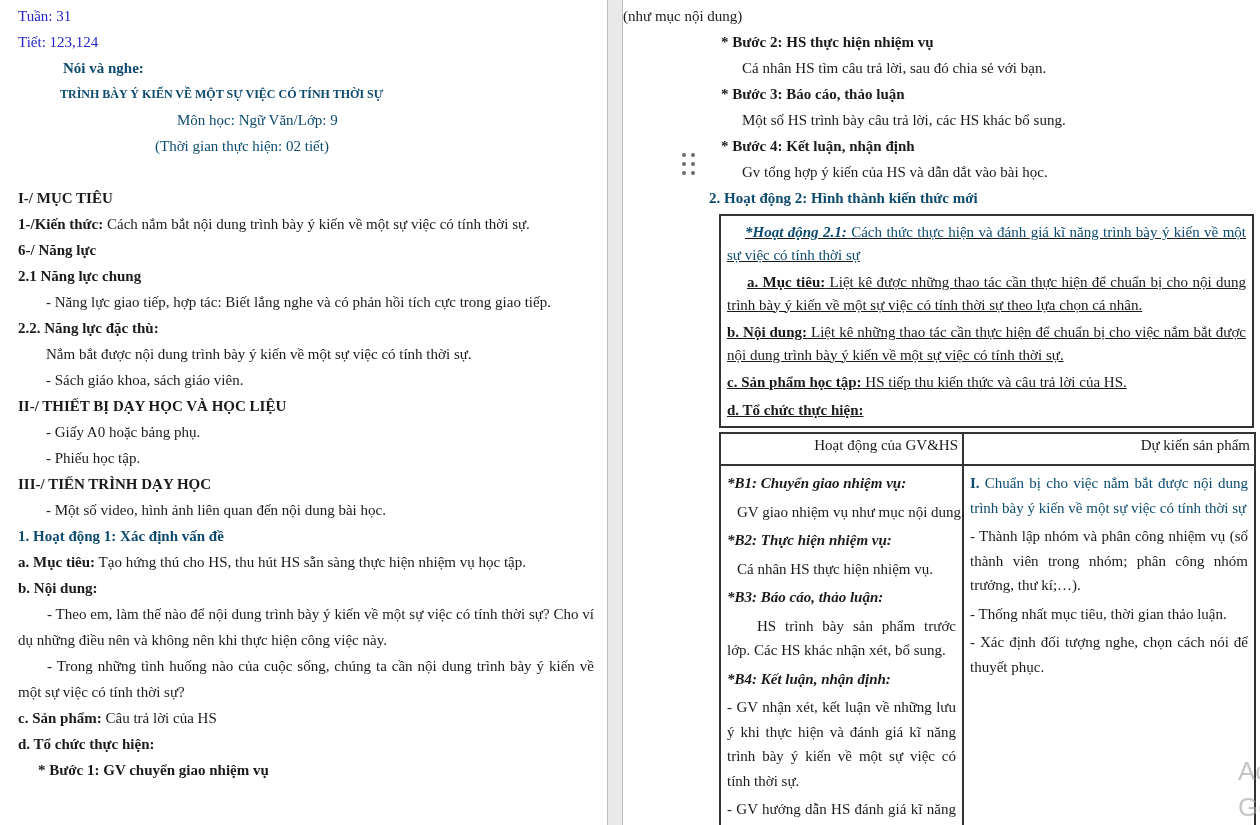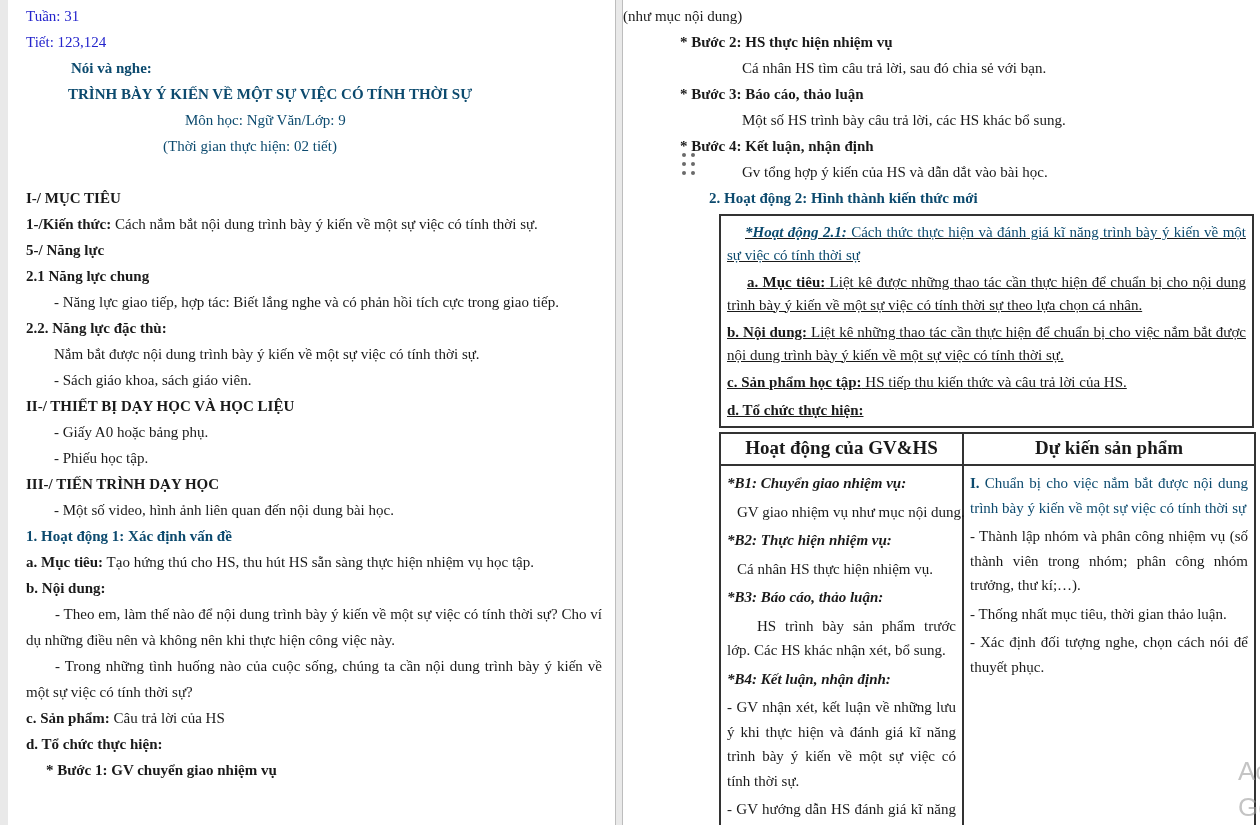--- a/index.html
+++ b/index.html
@@ -7,60 +7,60 @@
   body {
     position:relative;
     background:#e9e9e9;
     overflow:hidden;
     font-family:"Liberation Serif","DejaVu Serif",serif;
     color:#1a1a1a;
   }
   .page {
     position:absolute; top:0; height:825px; background:#ffffff;
   }
-  #page-left  { left:8px;   width:608px; border-right:1px solid #bdbdbd; padding:3px 13px 0 18px; }
+  #page-left  { left:0;   width:608px; border-right:1px solid #bdbdbd; padding:3px 13px 0 18px; }
   #page-right { left:622px; width:638px; border-left:1px solid #bdbdbd; padding:3px 0 0 0; }
 
   .ln { font-size:15px; line-height:26px; }
   .nw { white-space:nowrap; }
   .b  { font-weight:bold; }
   .bi { font-weight:bold; font-style:italic; }
   .red  { color:#0c4a6e; }
   .blue { color:#2424cc; }
   .j { text-align:justify; }
   .ind { text-indent:29px; }
   .spacer { height:26px; }
 
   .ml20{margin-left:20px} .ml28{margin-left:28px} .ml42{margin-left:42px}
   .ml45{margin-left:45px} .ml137{margin-left:137px} .ml159{margin-left:159px}
-  .title-line { font-size:15px; }
+  .title-line { font-size:12px; }
 
   
   .r-nhu  { }
-  .r-step { margin-left:57px; }
+  .r-step { margin-left:98px; }
   .r-body { margin-left:119px; }
   .r-head { margin-left:86px;  }
 
   .boxed {
     margin-left:96px; width:535px;
     border:2px solid #333;
   }
   #box21 { margin-top:3px; padding:5px 6px 5px 6px; font-size:15px; line-height:22.5px; }
   #box21 p { margin-bottom:5px; text-align:justify;text-decoration:underline; }
   #box21 p:last-child { margin-bottom:0; }
   .ti18 { text-indent:18px; }
   .ti20 { text-indent:20px; }
 
   table#gv-table {
     margin-left:96px; margin-top:4px; width:535px;
     border-collapse:collapse; table-layout:fixed;
     font-size:15px;
   }
   #gv-table th, #gv-table td { border:2px solid #333; vertical-align:top; }
-  #gv-table th { height:32px; text-align:center; font-weight:bold; padding:3px 4px; font-size:19px; }
+  #gv-table th { height:32px; text-align:right; font-weight:normal; padding:3px 4px; font-size:15px; }
   #gv-table .c1 { width:243px; }
   #gv-table .c2 { width:292px; }
   #gv-table td { padding:5px 6px 6px 6px; line-height:24.5px; }
   #gv-table td p { margin-bottom:4px; }
   .cellstep { font-weight:bold; font-style:italic; white-space:nowrap; }
   .cellbody { text-indent:10px; }
   .ti30 { text-indent:30px; }
 
   
   #drag-handle {
@@ -84,21 +84,21 @@
 <div id="page-left" class="page">
   <p class="ln blue nw">Tuần: 31</p>
   <p class="ln blue nw">Tiết: 123,124</p>
   <p class="ln red b nw ml45">Nói và nghe:</p>
   <p class="ln red b nw ml42 title-line">TRÌNH BÀY Ý KIẾN VỀ MỘT SỰ VIỆC CÓ TÍNH THỜI SỰ</p>
   <p class="ln red nw ml159">Môn học: Ngữ Văn/Lớp: 9</p>
   <p class="ln red nw ml137">(Thời gian thực hiện: 02 tiết)</p>
   <div class="spacer"></div>
   <p class="ln b nw">I-/ MỤC TIÊU</p>
   <p class="ln nw"><b>1-/Kiến thức:</b><span> Cách nắm bắt nội dung trình bày ý kiến về một sự việc có tính thời sự.</span></p>
-  <p class="ln b nw">5-/ Năng lực</p>
+  <p class="ln b nw">6-/ Năng lực</p>
   <p class="ln b nw">2.1 Năng lực chung</p>
   <p class="ln nw ml28">- Năng lực giao tiếp, hợp tác: Biết lắng nghe và có phản hồi tích cực trong giao tiếp.</p>
   <p class="ln b nw">2.2. Năng lực đặc thù:</p>
   <p class="ln nw ml28">Nắm bắt được nội dung trình bày ý kiến về một sự việc có tính thời sự.</p>
   <p class="ln nw ml28">- Sách giáo khoa, sách giáo viên.</p>
   <p class="ln b nw">II-/ THIẾT BỊ DẠY HỌC VÀ HỌC LIỆU</p>
   <p class="ln nw ml28">- Giấy A0 hoặc bảng phụ.</p>
   <p class="ln nw ml28">- Phiếu học tập.</p>
   <p class="ln b nw">III-/ TIẾN TRÌNH DẠY HỌC</p>
   <p class="ln nw ml28">- Một số video, hình ảnh liên quan đến nội dung bài học.</p>

